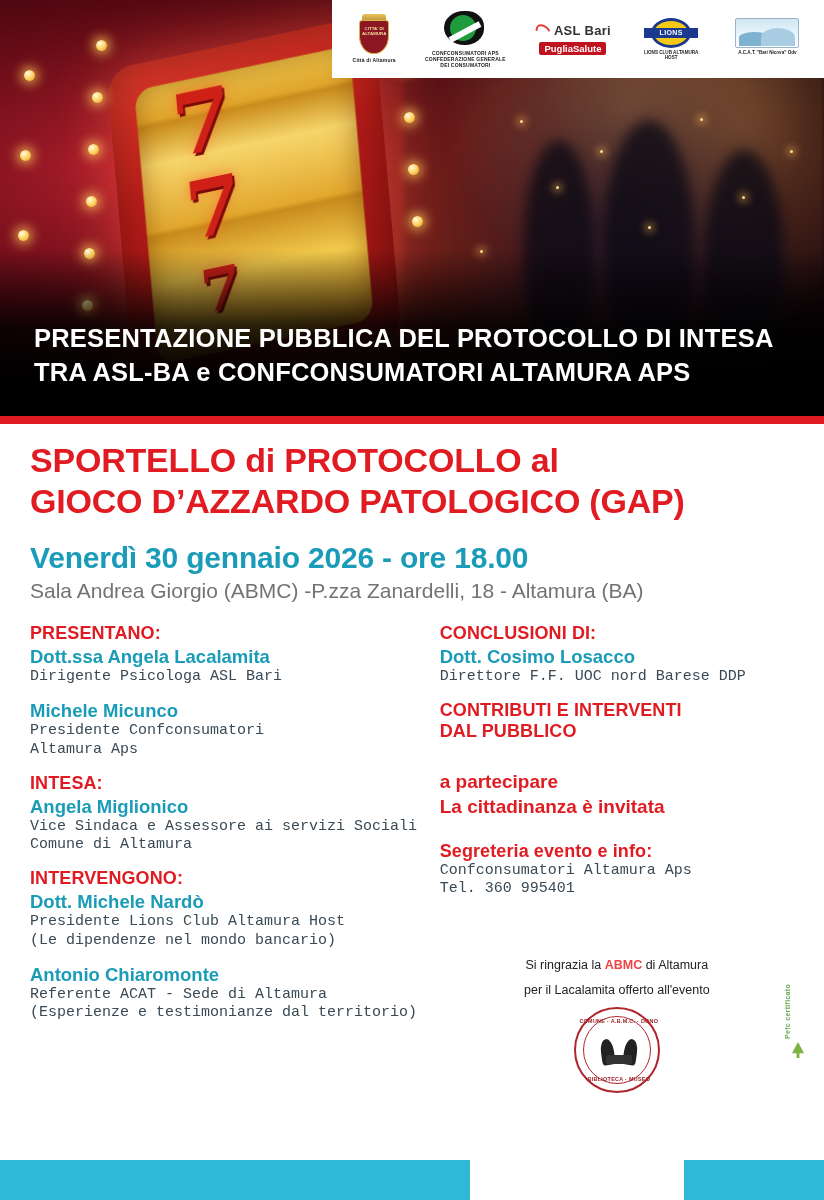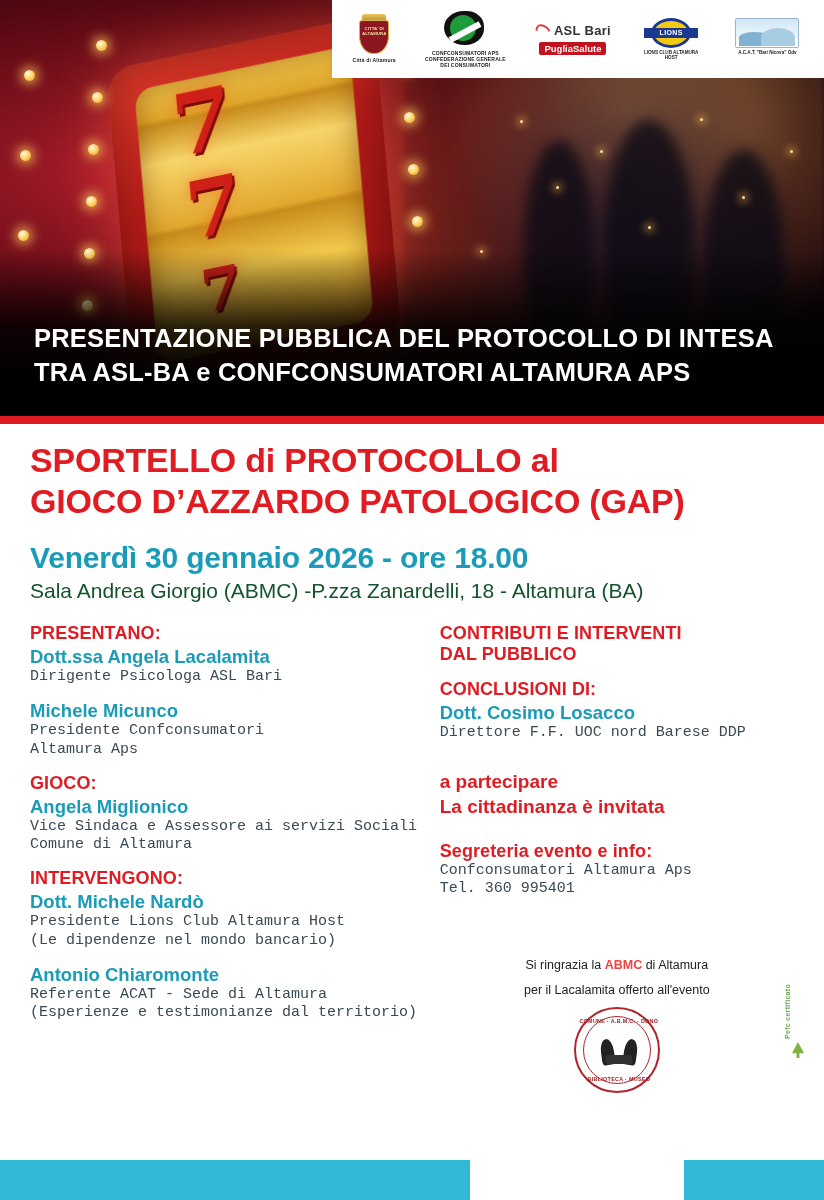--- a/index.html
+++ b/index.html
@@ -165,21 +165,21 @@
   .redrule { position: absolute; left:0; top: 416px; width: 824px; height: 8px; background: #e11b22; z-index: 6;}
   .blackstrip { position:absolute; left:0; top:412px; width:824px; height:4px; background:#000; z-index:6;}
 
   
   .body-wrap { position: absolute; left: 0; top: 424px; width: 824px; height: 776px; background: #fff; padding: 16px 30px 0 30px; }
 
   .h1 { color:#e11b22; font-weight:700; font-size:34px; line-height:1.22; letter-spacing:-.2px; }
   .h1 .l2 { display:block; }
 
   .date { margin-top: 18px; color:#1a9cb8; font-weight:700; font-size:30px; letter-spacing:-.2px; }
-  .venue { margin-top: 4px; color:#14532d; font-size:21px; }
+  .venue { margin-top: 4px; color:#737373; font-size:21px; }
 
   .cols { display:flex; margin-top: 20px; gap: 16px; }
   .colL { width: 400px; }
   .colR { width: 360px; }
 
   .lbl { color:#e11b22; font-weight:700; font-size:18px; letter-spacing:.1px; }
   .nm { color:#1a9cb8; font-weight:700; font-size:18.5px; margin-top: 2px; }
   .rl { color:#3a4a55; font-size:15px; line-height:1.22;font-family:Liberation Mono, monospace; }
   .blk { margin-top: 14px; }
   .blk:first-child { margin-top: 0; }
@@ -341,21 +341,21 @@
           <div class="rl">Dirigente Psicologa ASL Bari</div>
         </div>
 
         <div class="blk">
           <div class="nm">Michele Micunco</div>
           <div class="rl" style="white-space:pre-line;">Presidente Confconsumatori
 Altamura Aps</div>
         </div>
 
         <div class="blk">
-          <div class="lbl">GIOCO:</div>
+          <div class="lbl">INTESA:</div>
           <div class="nm">Angela Miglionico</div>
           <div class="rl" style="white-space:pre-line;">Vice Sindaca e Assessore ai servizi Sociali
 Comune di Altamura</div>
         </div>
 
         <div class="blk">
           <div class="lbl">INTERVENGONO:</div>
           <div class="nm">Dott. Michele Nardò</div>
           <div class="rl" style="white-space:pre-line;">Presidente Lions Club Altamura Host
 (Le dipendenze nel mondo bancario)</div>
@@ -365,28 +365,28 @@
           <div class="nm">Antonio Chiaromonte</div>
           <div class="rl" style="white-space:pre-line;">Referente ACAT - Sede di Altamura
 (Esperienze e testimonianze dal territorio)</div>
         </div>
 
       </div>
 
       <div class="colR">
 
         <div class="blk">
-          <div class="lbl">CONTRIBUTI E INTERVENTI</div>
-          <div class="lbl">DAL PUBBLICO</div>
-        </div>
-
-        <div class="blk">
           <div class="lbl">CONCLUSIONI DI:</div>
           <div class="nm">Dott. Cosimo Losacco</div>
           <div class="rl">Direttore F.F. UOC nord Barese DDP</div>
+        </div>
+
+        <div class="blk">
+          <div class="lbl">CONTRIBUTI E INTERVENTI</div>
+          <div class="lbl">DAL PUBBLICO</div>
         </div>
 
         <div class="blk" style="margin-top:28px;">
           <div class="invito">a partecipare</div>
           <div class="invito">La cittadinanza è invitata</div>
         </div>
 
         <div class="blk" style="margin-top:22px;">
           <div class="lbl">Segreteria evento e info:</div>
           <div class="rl">Confconsumatori Altamura Aps</div>

